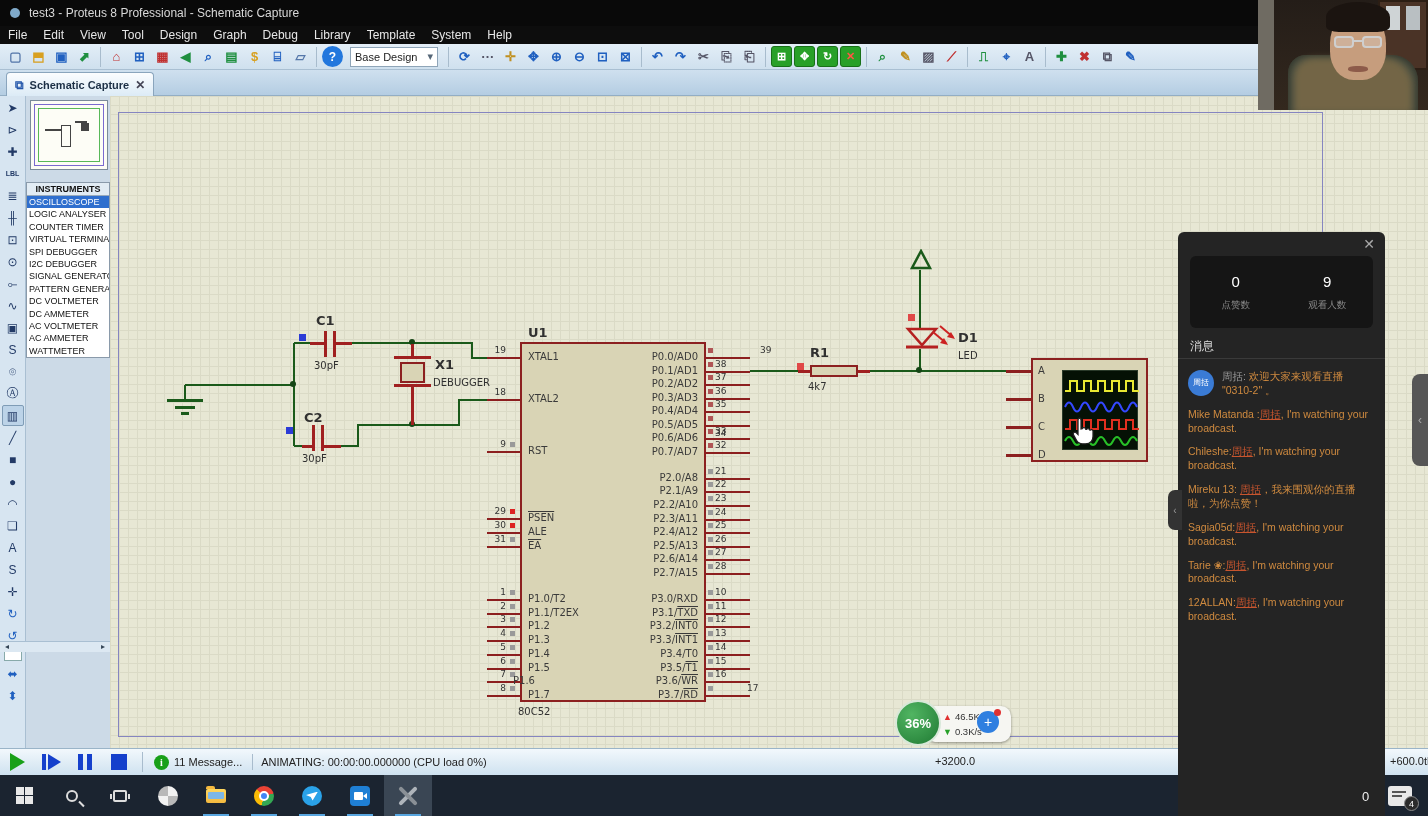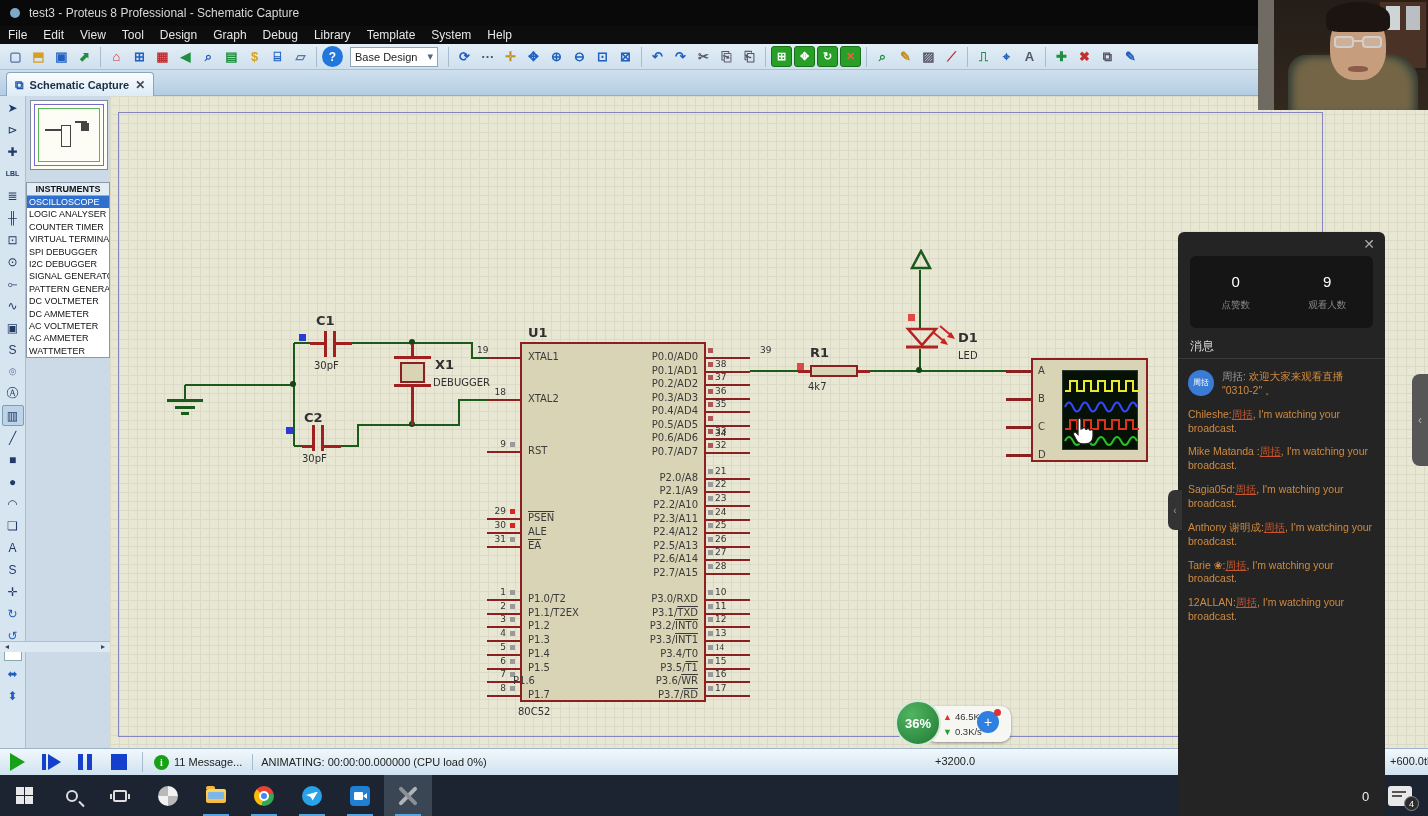--- a/index.html
+++ b/index.html
@@ -369,21 +369,21 @@
         </svg></div>
       <div class="ref-lbl" style="left: 848px; top: 234px;">D1</div>
       <div class="val-lbl" style="left: 848px; top: 254px;">LED</div>
       <div class="abs" style="left: 796px; top: 153px; width: 30px; height: 22px; background: none;"><svg width="30" height="22" viewBox="0 0 30 22">
           <polygon points="15,2 6,19 24,19" fill="none" stroke="#1a5a1a" stroke-width="2.5"></polygon>
         </svg></div>
       <div class="comp-body" style="left: 410px; top: 246px; width: 186px; height: 360px;"></div>
       <div class="ref-lbl" style="left: 418px; top: 229px;">U1</div>
       <div class="val-lbl" style="left: 408px; top: 610px;">80C52</div>
       <div class="stub" style="left: 377px; top: 261px; width: 33px; height: 2px;"></div>
-      <div class="pin-num" style="left: 367px; top: 249px; width: 20px; ">19</div>
+      <div class="pin-num" style="left: 376px; top: 249px; width: 20px; text-align: right;">19</div>
       <div class="pin-lbl" style="left: 418px; top: 256px;">XTAL1</div>
       <div class="stub" style="left: 377px; top: 303px; width: 33px; height: 2px;"></div>
       <div class="pin-num" style="left: 376px; top: 291px; width: 20px; text-align: right;">18</div>
       <div class="pin-lbl" style="left: 418px; top: 298px;">XTAL2</div>
       <div class="stub" style="left: 377px; top: 355px; width: 33px; height: 2px;"></div>
       <div class="pin-num" style="left: 376px; top: 343px; width: 20px; text-align: right;">9</div>
       <div class="pin-ind ind-gray" style="left: 400px; top: 346px; width: 5px; height: 5px;"></div>
       <div class="pin-lbl" style="left: 418px; top: 350px;">RST</div>
       <div class="stub" style="left: 377px; top: 422px; width: 33px; height: 2px;"></div>
       <div class="pin-num" style="left: 376px; top: 410px; width: 20px; text-align: right;">29</div>
@@ -504,33 +504,33 @@
       <div class="stub" style="left: 596px; top: 530.4px; width: 44px; height: 2px;"></div>
       <div class="pin-ind ind-gray" style="left: 598px; top: 521.4px; width: 5px; height: 5px;"></div>
       <div class="pin-num" style="left: 605px; top: 518.4px;">12</div>
       <div class="pin-lbl" style="left: 430px; top: 525.4px; width: 158px; text-align: right;"><span>P3.2/</span><span class="ov">INT0</span></div>
       <div class="stub" style="left: 596px; top: 544.1px; width: 44px; height: 2px;"></div>
       <div class="pin-ind ind-gray" style="left: 598px; top: 535.1px; width: 5px; height: 5px;"></div>
       <div class="pin-num" style="left: 605px; top: 532.1px;">13</div>
       <div class="pin-lbl" style="left: 430px; top: 539.1px; width: 158px; text-align: right;"><span>P3.3/</span><span class="ov">INT1</span></div>
       <div class="stub" style="left: 596px; top: 557.8px; width: 44px; height: 2px;"></div>
       <div class="pin-ind ind-gray" style="left: 598px; top: 548.8px; width: 5px; height: 5px;"></div>
-      <div class="pin-num" style="left: 605px; top: 545.8px; font-family: Liberation Serif, serif;">14</div>
+      <div class="pin-num" style="left: 605px; top: 545.8px;">14</div>
       <div class="pin-lbl" style="left: 430px; top: 552.8px; width: 158px; text-align: right;">P3.4/T0</div>
       <div class="stub" style="left: 596px; top: 571.5px; width: 44px; height: 2px;"></div>
       <div class="pin-ind ind-gray" style="left: 598px; top: 562.5px; width: 5px; height: 5px;"></div>
       <div class="pin-num" style="left: 605px; top: 559.5px;">15</div>
       <div class="pin-lbl" style="left: 430px; top: 566.5px; width: 158px; text-align: right;"><span>P3.5/</span><span class="ov">T1</span></div>
       <div class="stub" style="left: 596px; top: 585.2px; width: 44px; height: 2px;"></div>
       <div class="pin-ind ind-gray" style="left: 598px; top: 576.2px; width: 5px; height: 5px;"></div>
       <div class="pin-num" style="left: 605px; top: 573.2px;">16</div>
       <div class="pin-lbl" style="left: 430px; top: 580.2px; width: 158px; text-align: right;"><span>P3.6/</span><span class="ov">WR</span></div>
       <div class="stub" style="left: 596px; top: 598.9px; width: 44px; height: 2px;"></div>
       <div class="pin-ind ind-gray" style="left: 598px; top: 589.9px; width: 5px; height: 5px;"></div>
-      <div class="pin-num" style="left: 605px; top: 586.9px;">17</div>
+      <div class="pin-num" style="left: 637px; top: 586.9px;">17</div>
       <div class="pin-lbl" style="left: 430px; top: 593.9px; width: 158px; text-align: right;"><span>P3.7/</span><span class="ov">RD</span></div>
       <div class="comp-body" style="left: 921px; top: 262px; width: 117px; height: 104px;"></div>
       <div class="stub" style="left: 896px; top: 274px; width: 25px; height: 3px;"></div>
       <div class="stub" style="left: 896px; top: 302px; width: 25px; height: 3px;"></div>
       <div class="stub" style="left: 896px; top: 330px; width: 25px; height: 3px;"></div>
       <div class="stub" style="left: 896px; top: 358px; width: 25px; height: 3px;"></div>
       <div class="pin-lbl" style="left: 928px; top: 270px;">A</div>
       <div class="pin-lbl" style="left: 928px; top: 298px;">B</div>
       <div class="pin-lbl" style="left: 928px; top: 326px;">C</div>
       <div class="pin-lbl" style="left: 928px; top: 354px;">D</div>
@@ -654,24 +654,24 @@
         <div class="stat-lbl">观看人数</div>
       </div>
     </div>
     <div id="chat-title">消息</div>
     <div id="chat-div"></div>
     <div id="messages">
         <div class="msg msg-welcome">
           <div id="chat-avatar">周括</div>
           <div><span class="wel-name">周括:</span> <span>欢迎大家来观看直播 "0310-2" 。</span></div>
         </div>
+        <div class="msg"><span>Mike Matanda :</span><span class="mention">周括</span><span>, I'm watching your broadcast.</span></div>
         <div class="msg"><span>Chileshe:</span><span class="mention">周括</span><span>, I'm watching your broadcast.</span></div>
-        <div class="msg"><span>Mike Matanda :</span><span class="mention">周括</span><span>, I'm watching your broadcast.</span></div>
+        <div class="msg"><span>Mireku 13: </span><span class="mention">周括</span><span>，我来围观你的直播啦，为你点赞！</span></div>
         <div class="msg"><span>Sagia05d:</span><span class="mention">周括</span><span>, I'm watching your broadcast.</span></div>
-        <div class="msg"><span>Anthony 谢明成:</span><span class="mention">周括</span><span>, I'm watching your broadcast.</span></div>
         <div class="msg"><span>Tarie ❀:</span><span class="mention">周括</span><span>, I'm watching your broadcast.</span></div>
         <div class="msg"><span>12ALLAN:</span><span class="mention">周括</span><span>, I'm watching your broadcast.</span></div>
       </div>
   </div>
   <div class="abs" id="chat-handle">‹</div>
   <div class="abs" id="right-handle">‹</div>
 
   <div class="abs" id="speed-bubble">
     <div id="sb-pill">
       <div class="rate-row">

